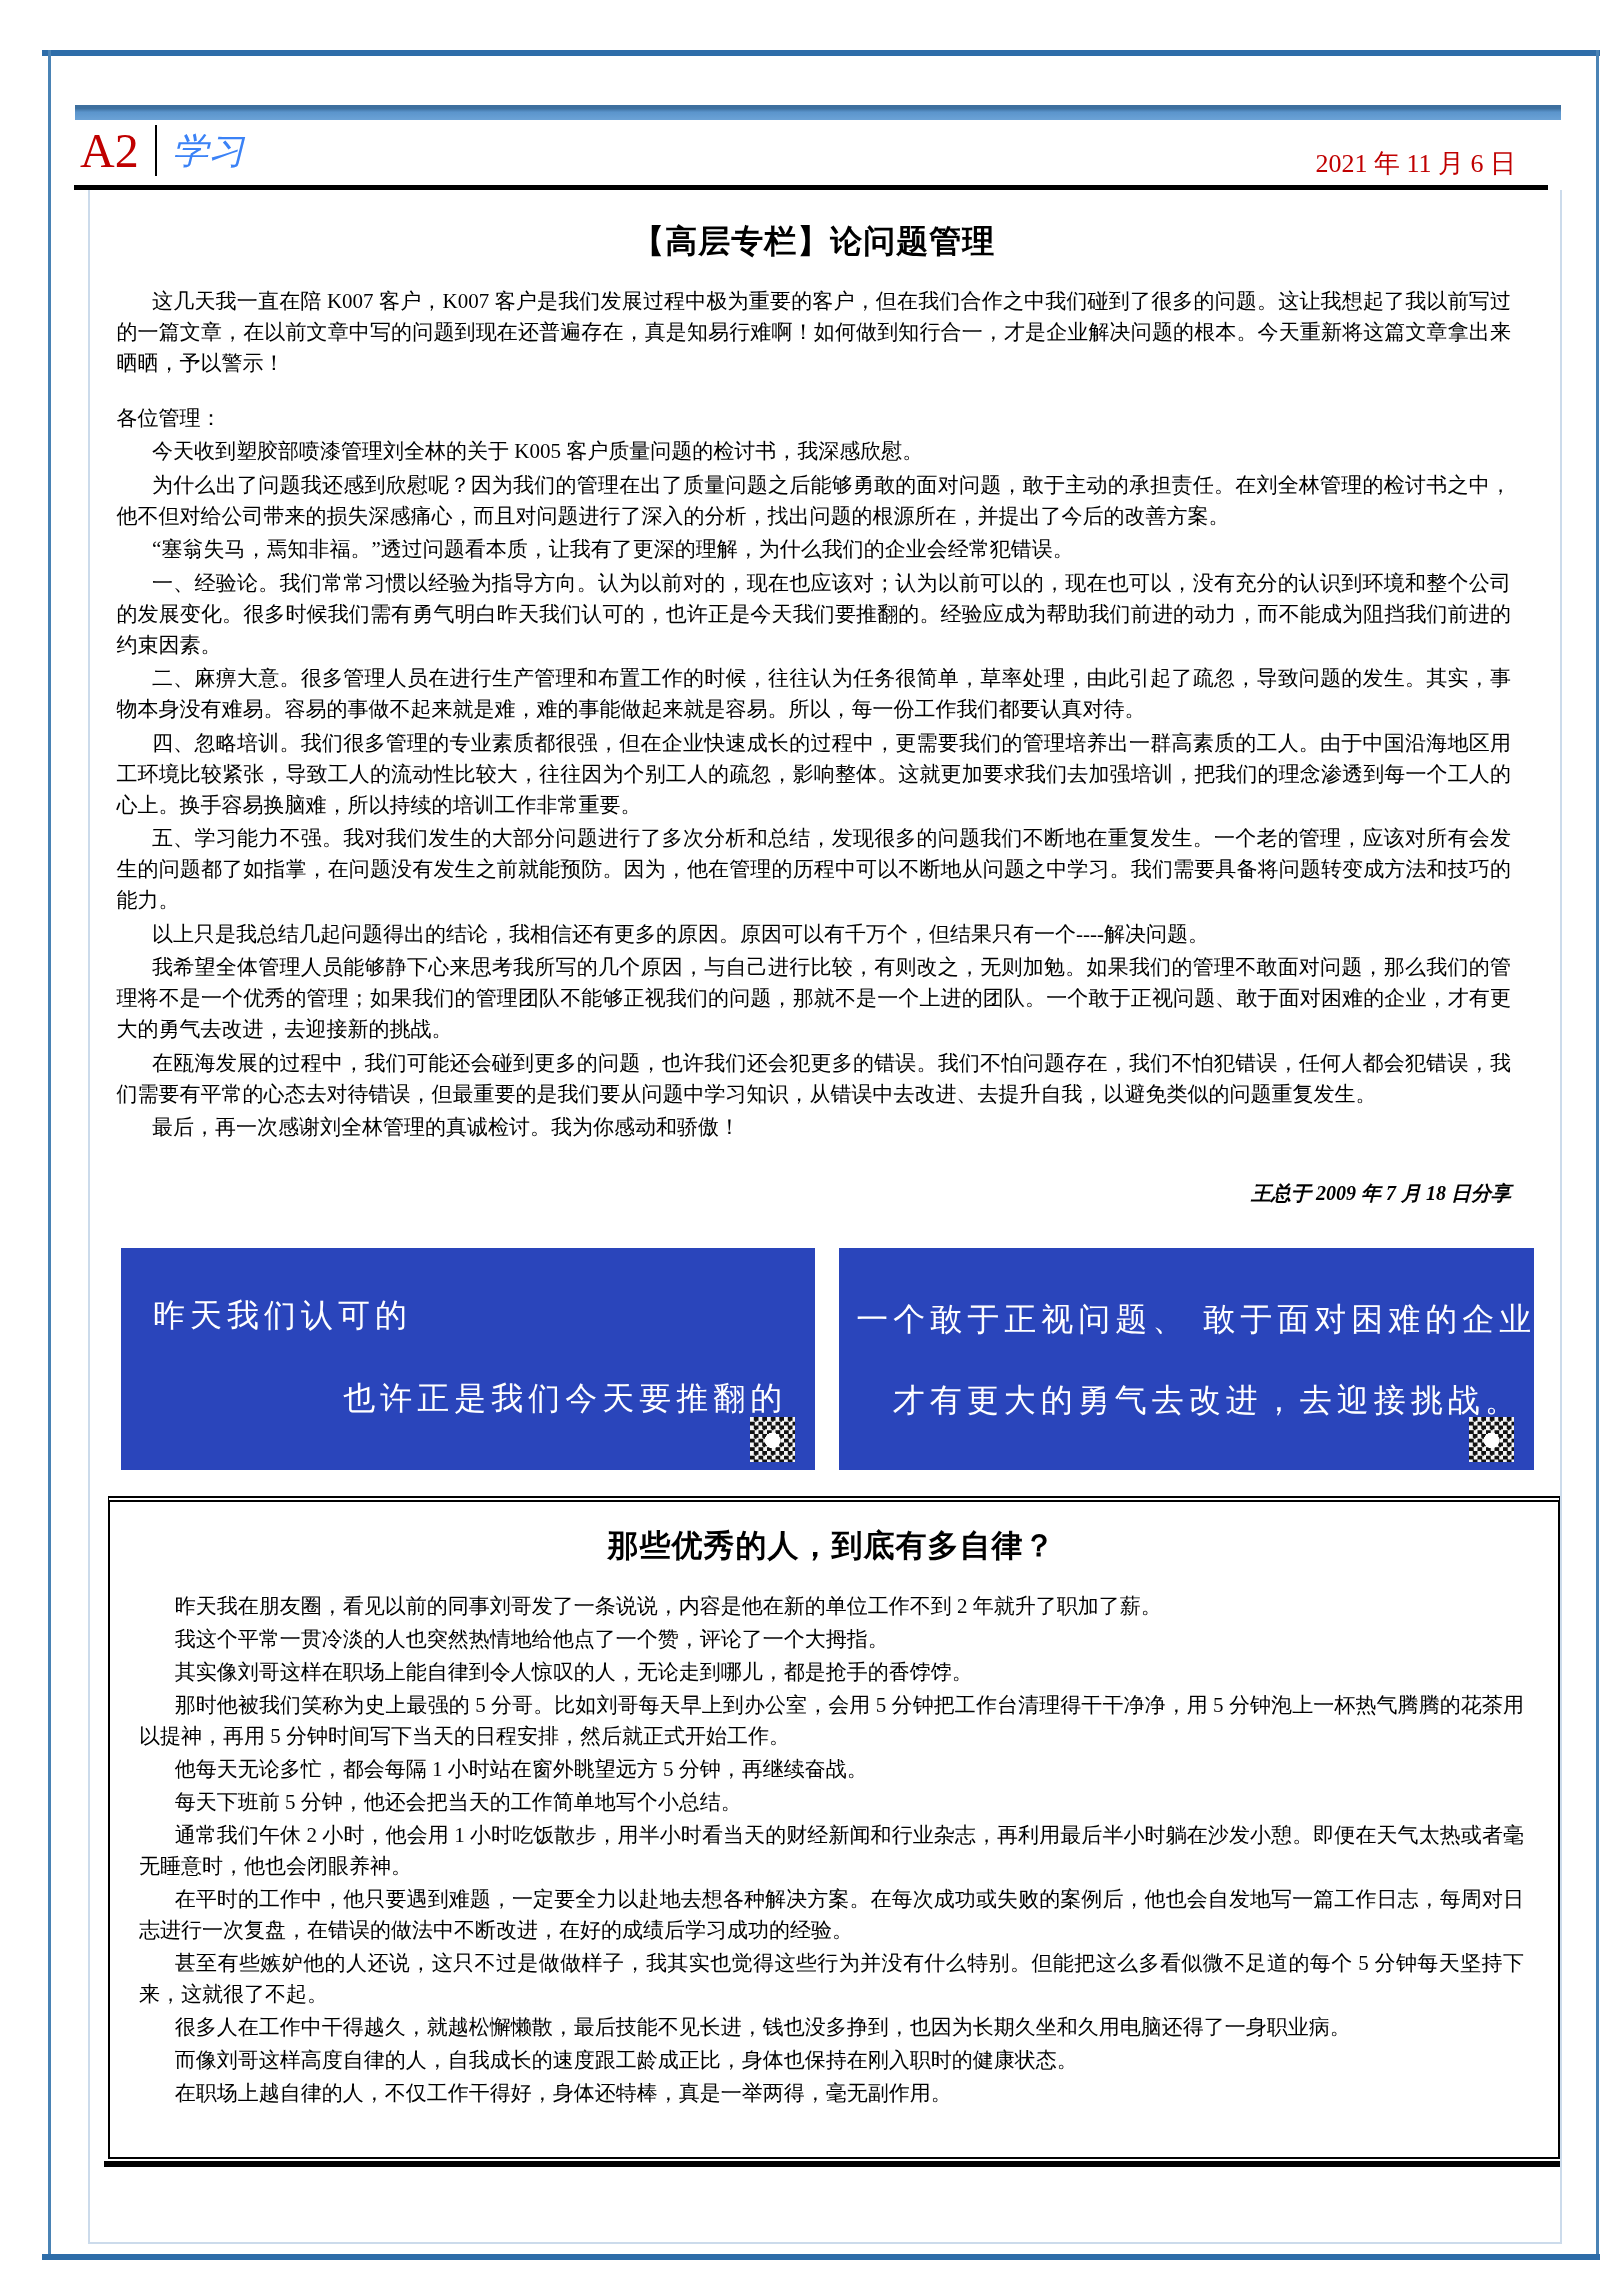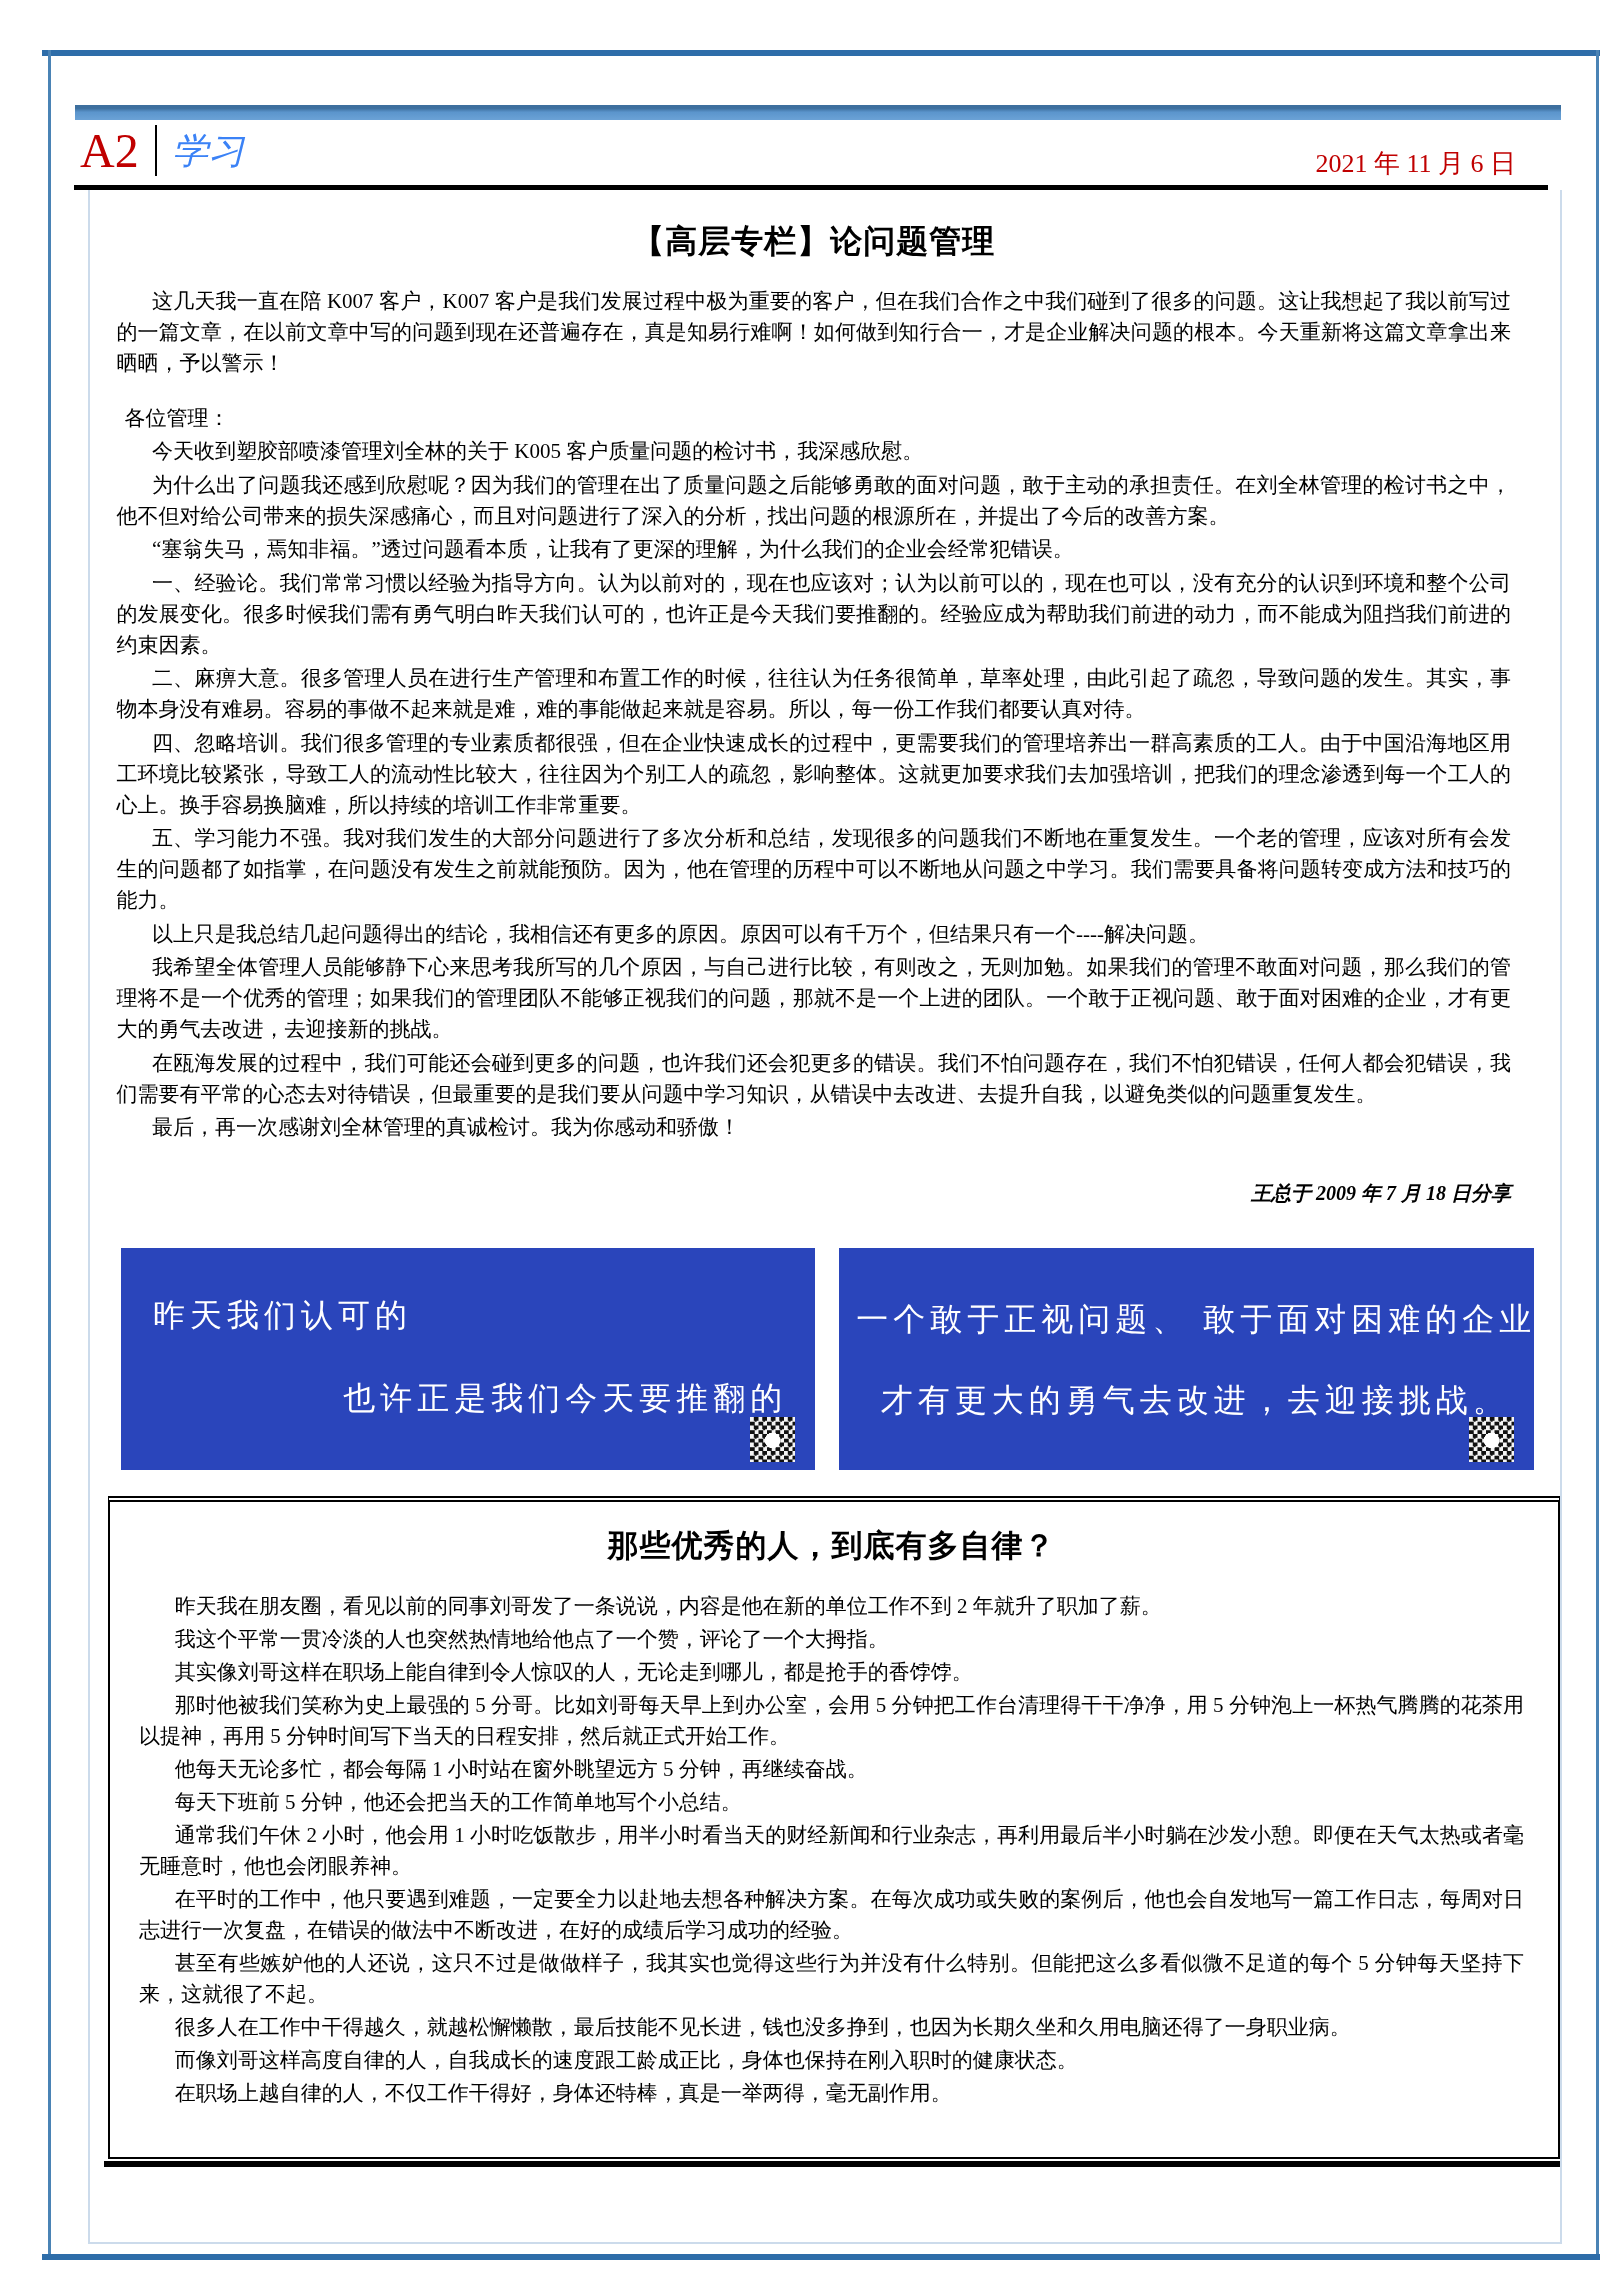--- a/index.html
+++ b/index.html
@@ -26,31 +26,31 @@
   
   .content-frame{position:absolute;left:88px;top:190px;width:1470px;height:2052px;
     border-left:2.5px solid #ccdbeb;border-right:2.5px solid #ccdbeb;border-bottom:2.5px solid #ccdbeb;
     overflow:hidden;}
   
   .article1{padding:0 49px 0 26.4px;}
   .article-title{font-family:"Liberation Sans","DejaVu Sans",sans-serif;font-weight:bold;
     font-size:32px;line-height:1.18;text-align:center;margin:33px 0 25px;letter-spacing:1px;}
   .article1 p{font-size:21px;line-height:31px;margin:0 0 2.5px;text-align:justify;
     text-indent:1.7em;}
-  .article1 .plist p:nth-child(2){text-indent:0;margin-top:24px;margin-left:8px;}
+  .article1 .plist p:nth-child(2){text-indent:0;margin-top:24px;}
   .signature{font-size:20px;font-weight:bold;text-align:right;margin:35px 0 0;line-height:31px;font-style:italic;}
   
   .banners{display:flex;gap:24px;padding:0 26.4px 0 31px;margin-top:39px;}
   .banner{flex:1 1 0;height:222px;background:#2a45bb;position:relative;color:#fff;
     font-family:"Liberation Sans","DejaVu Sans",sans-serif;overflow:hidden;}
   .banner .bline{position:absolute;font-size:32px;letter-spacing:5px;white-space:nowrap;}
   .banner-left .l1{left:32px;top:46px;}
   .banner-left .l2{right:28px;top:129px;}
   .banner-right .l1{left:17px;top:50px;}
-  .banner-right .l2{right:24px;top:131px;text-align:center;}
+  .banner-right .l2{right:12px;top:131px;text-align:center;}
   .qr{position:absolute;right:20px;bottom:8px;width:45px;height:45px;
     background:
       radial-gradient(circle at 50% 52%, #fff 0 7.5px, rgba(255,255,255,0) 8px),
       repeating-conic-gradient(#111 0% 25%, #f4f4f4 0% 50%);
     background-size:100% 100%, 8.5px 8.5px;}
   
   .box{box-sizing:border-box;width:1452px;height:663px;margin:26px 0 0 18px;
     border:2px solid #000;border-top:6.5px double #000;
     padding:0 34px 20px 29px;overflow:hidden;background:#fff;}
   .box .article-title{font-size:31px;margin:26px 0 26px;}

